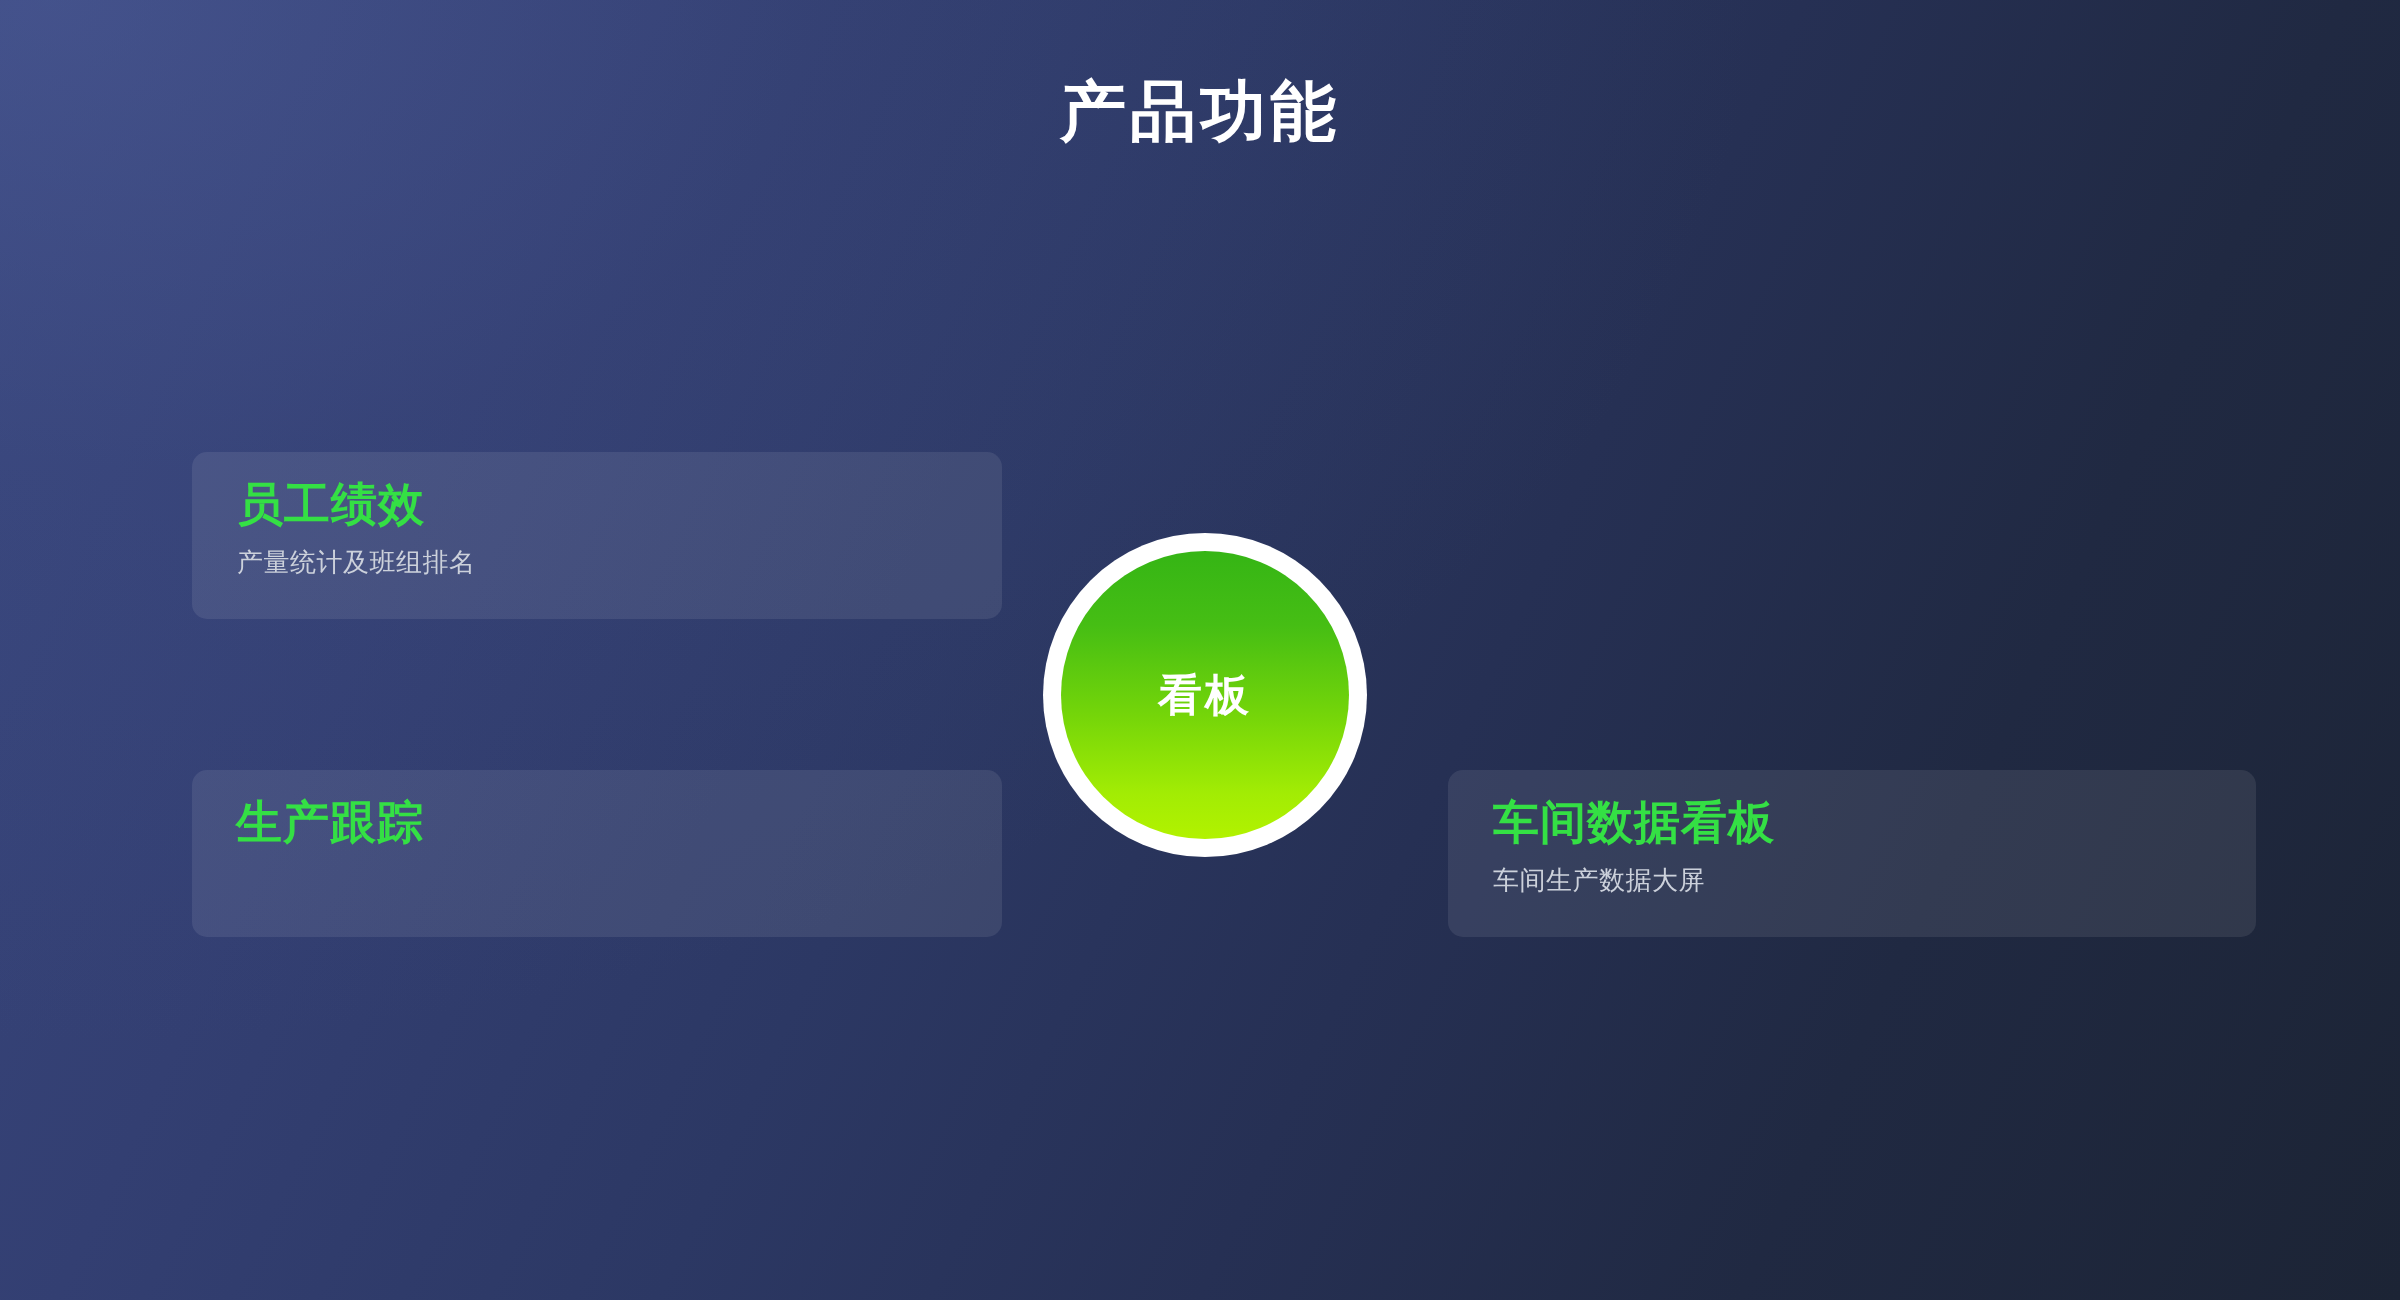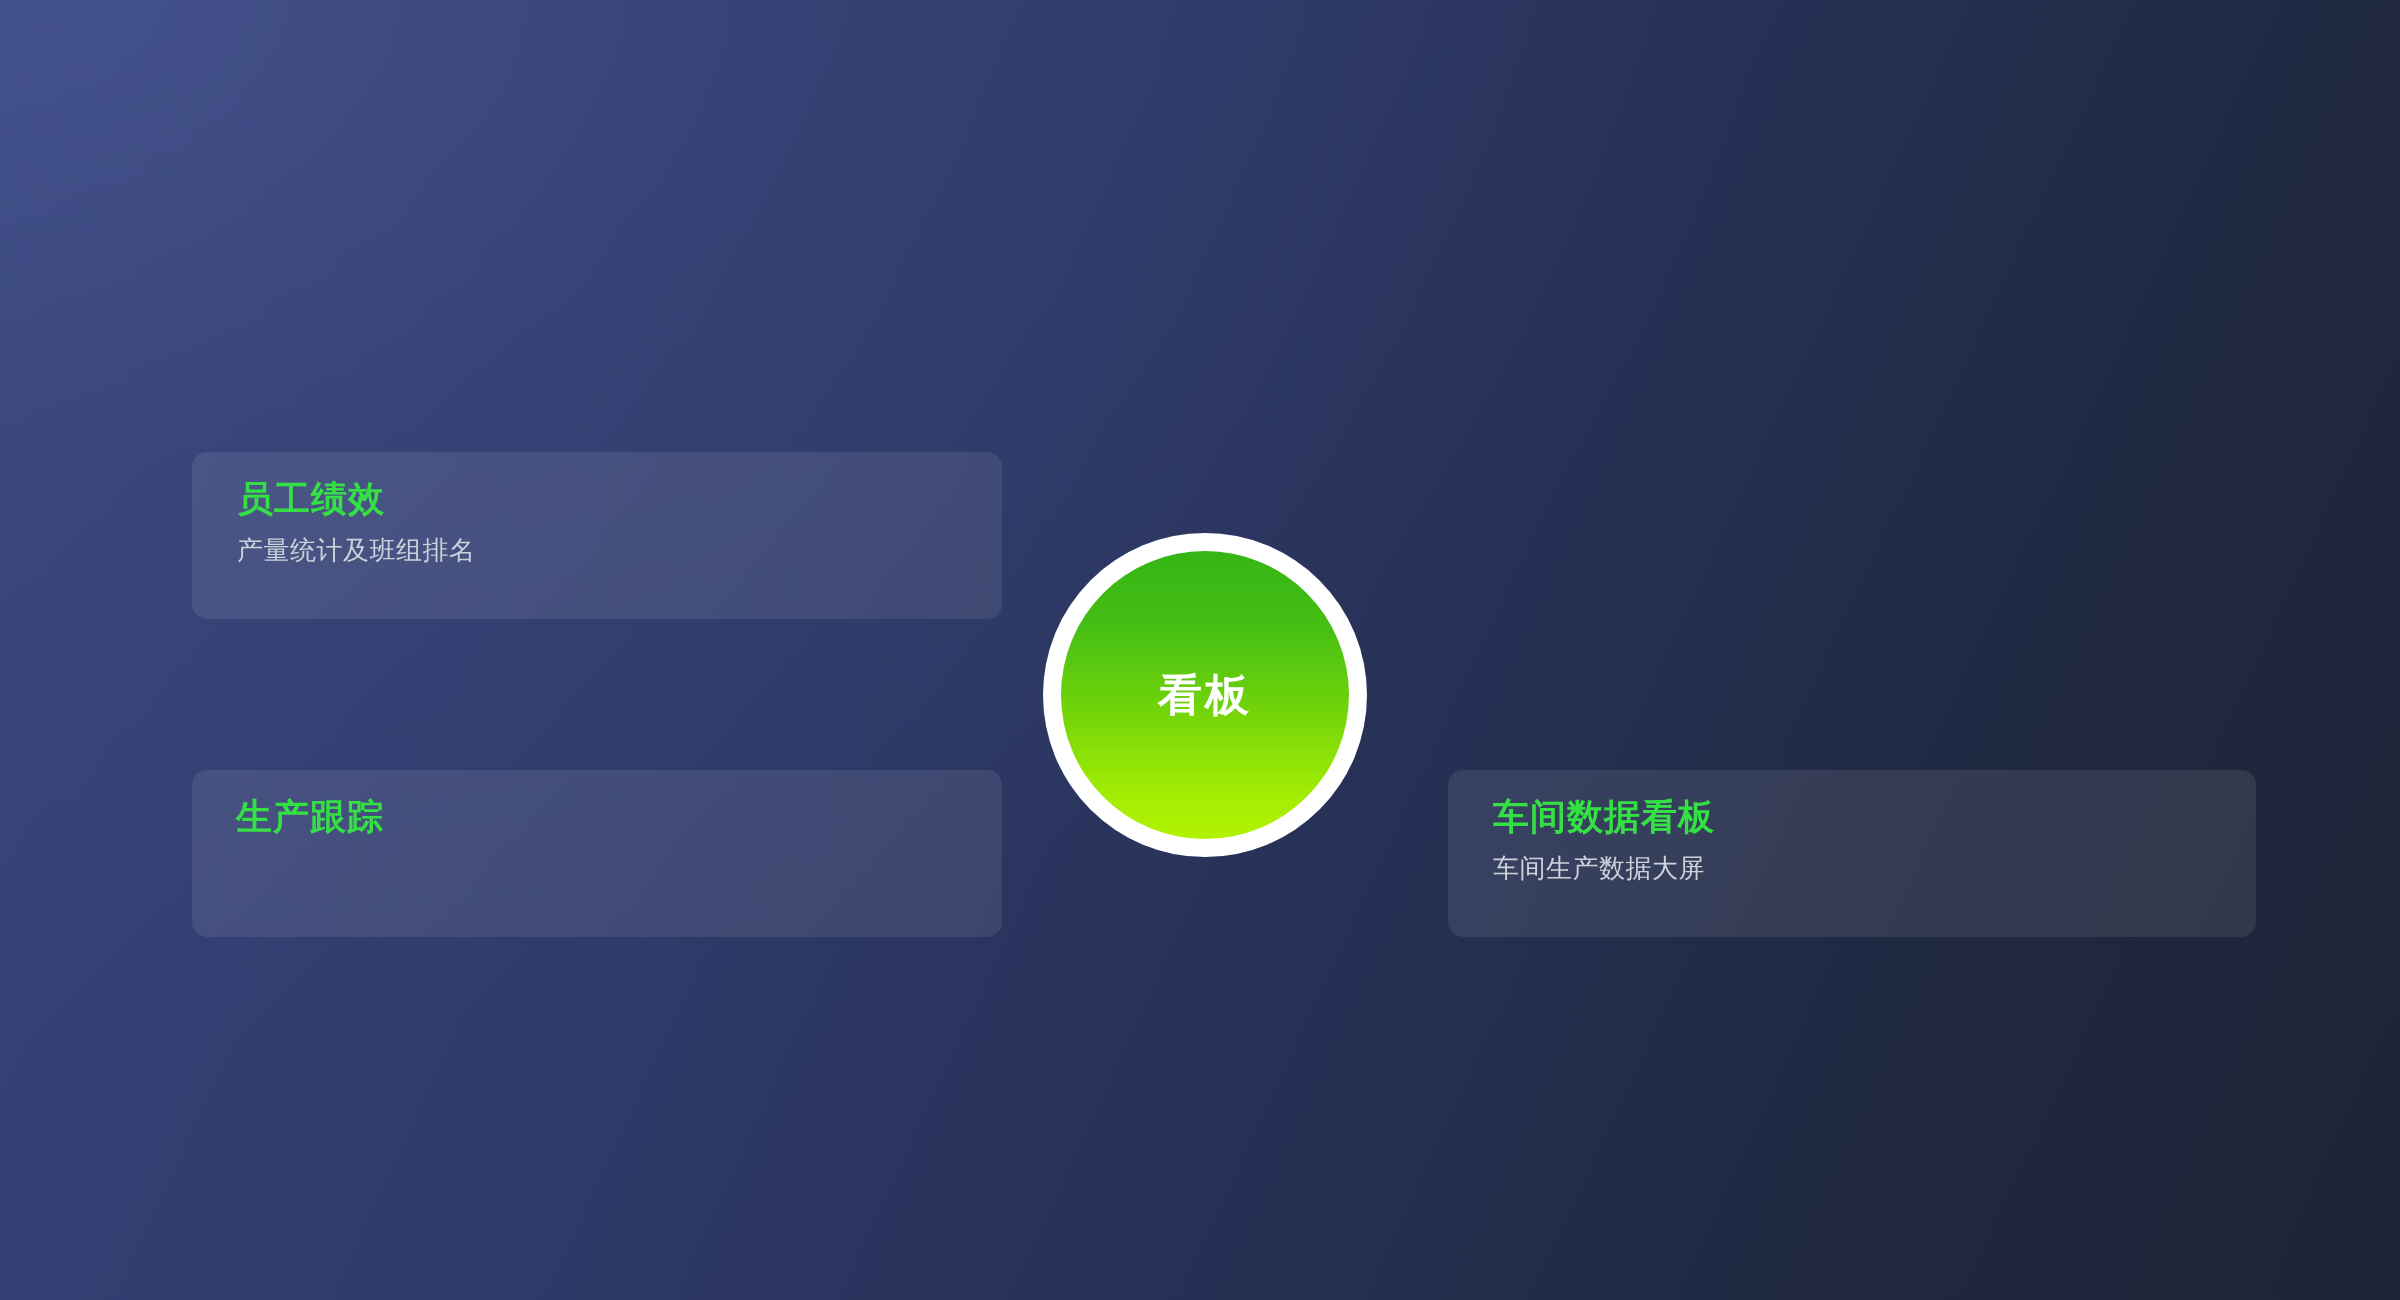--- a/index.html
+++ b/index.html
@@ -61,21 +61,21 @@
   .card {
     position: absolute;
     box-sizing: border-box;
     border-radius: 15px;
     background: rgba(255,255,255,0.085);
     padding: 26px 0 0 45px;
     z-index: 4;
   }
   .card-title {
     color: #34e044;
-    font-size: 36px;
+    font-size: 46px;
     font-weight: bold;
     letter-spacing: 1px;
     line-height: 1.15;
     margin: 0 0 16px 0;
   }
   .card-desc {
     color: #ccd1db;
     font-size: 26px;
     font-weight: normal;
     letter-spacing: 0.5px;
@@ -119,20 +119,21 @@
     letter-spacing: 3px;
     line-height: 1;
     text-align: center;
   }
 </style>
 </head>
 <body>
 
 <div id="stage">
 
+  <div class="page-title">产品功能</div>
 
   <div class="card" id="card-0">
     <div class="card-title">员工绩效</div>
     <div class="card-desc">产量统计及班组排名</div>
   </div>
 
 
   <div class="card" id="card-2">
     <div class="card-title">生产跟踪</div>
   </div>

